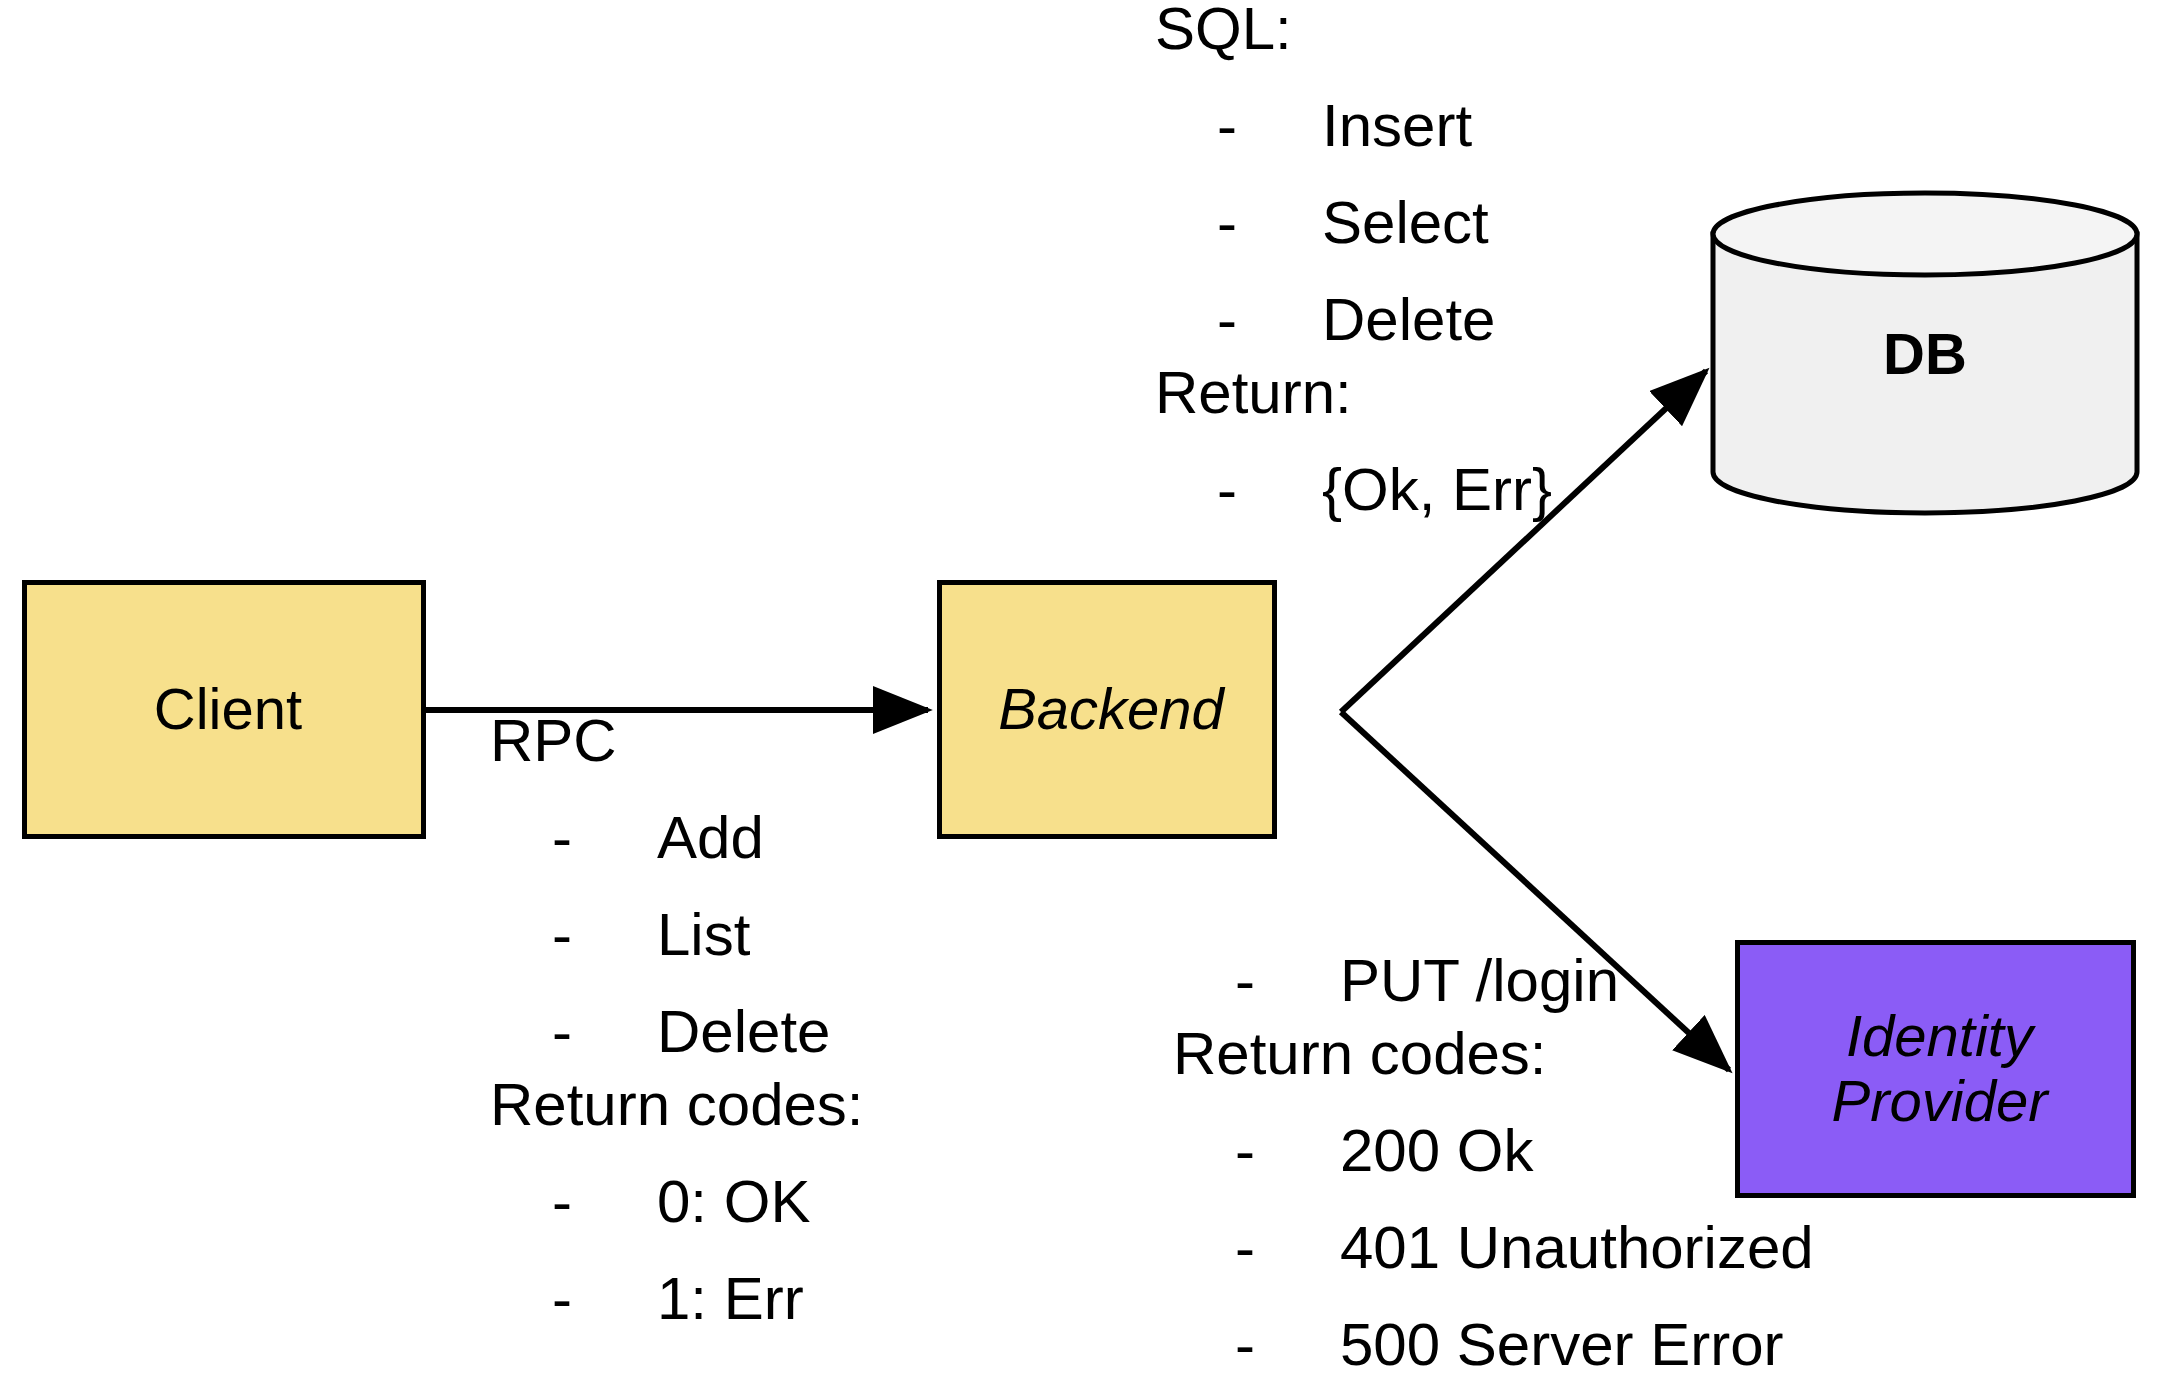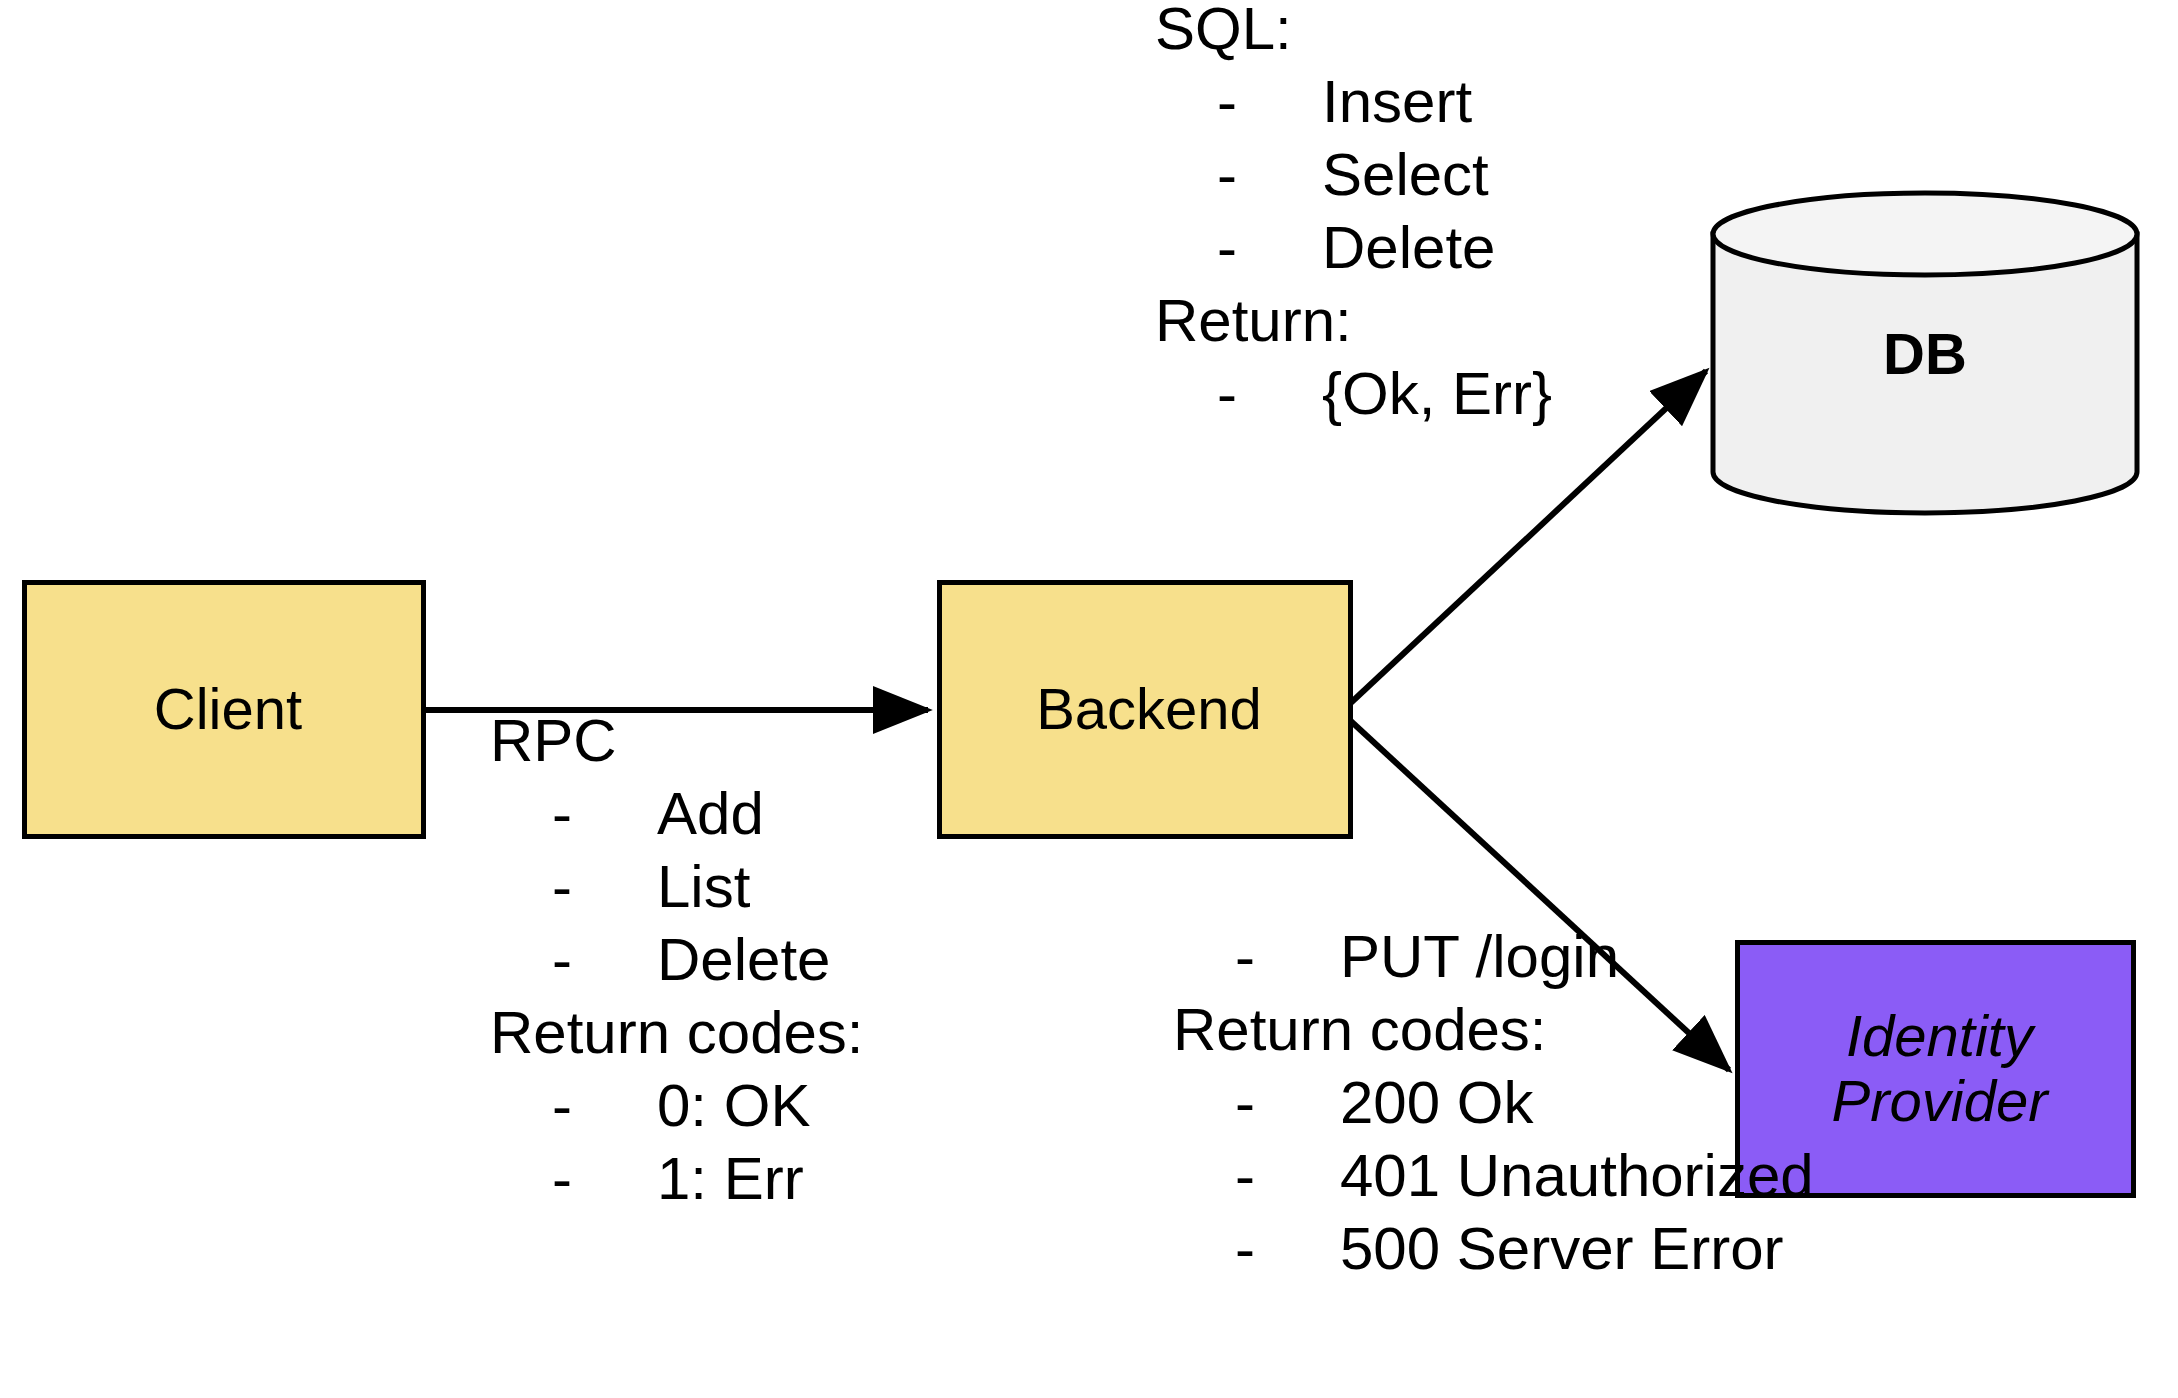--- a/index.html
+++ b/index.html
@@ -44,21 +44,21 @@
   .node-rect {
     border: 5px solid #000000;
   }
   .node-yellow { background: #F7E08C; }
   .node-gray   { background: #8b5cf6; font-style: italic; }
 
   #node-client {
     left: 22px; top: 580px; width: 404px; height: 259px;
   }
   #node-backend {
-    left: 937px; top: 580px; width: 416px; height: 259px;
+    left: 937px; top: 580px; width: 340px; height: 259px; font-style: italic;
   }
   #node-idp {
     left: 1735px; top: 940px; width: 401px; height: 258px;
   }
 
   
   #node-db {
     position: absolute;
     left: 1708px; top: 190px; width: 434px; height: 326px; font-weight: bold;
   }
@@ -75,20 +75,21 @@
     position: absolute;
     font-size: 60px;
     line-height: 73px;
     white-space: nowrap;
     color: #000;
   }
   .anno .head { display: block; }
   .anno .bullet {
     display: block;
     padding-left: 62px;
+    margin-top: 24px;
   }
   .anno .bullet .dash {
     display: inline-block;
     width: 105px;
   }
 
   #anno-sql  { left: 1155px; top: -8px; }
   #anno-rpc  { left: 490px;  top: 704px; }
   #anno-http { left: 1173px; top: 920px; }
 </style>

